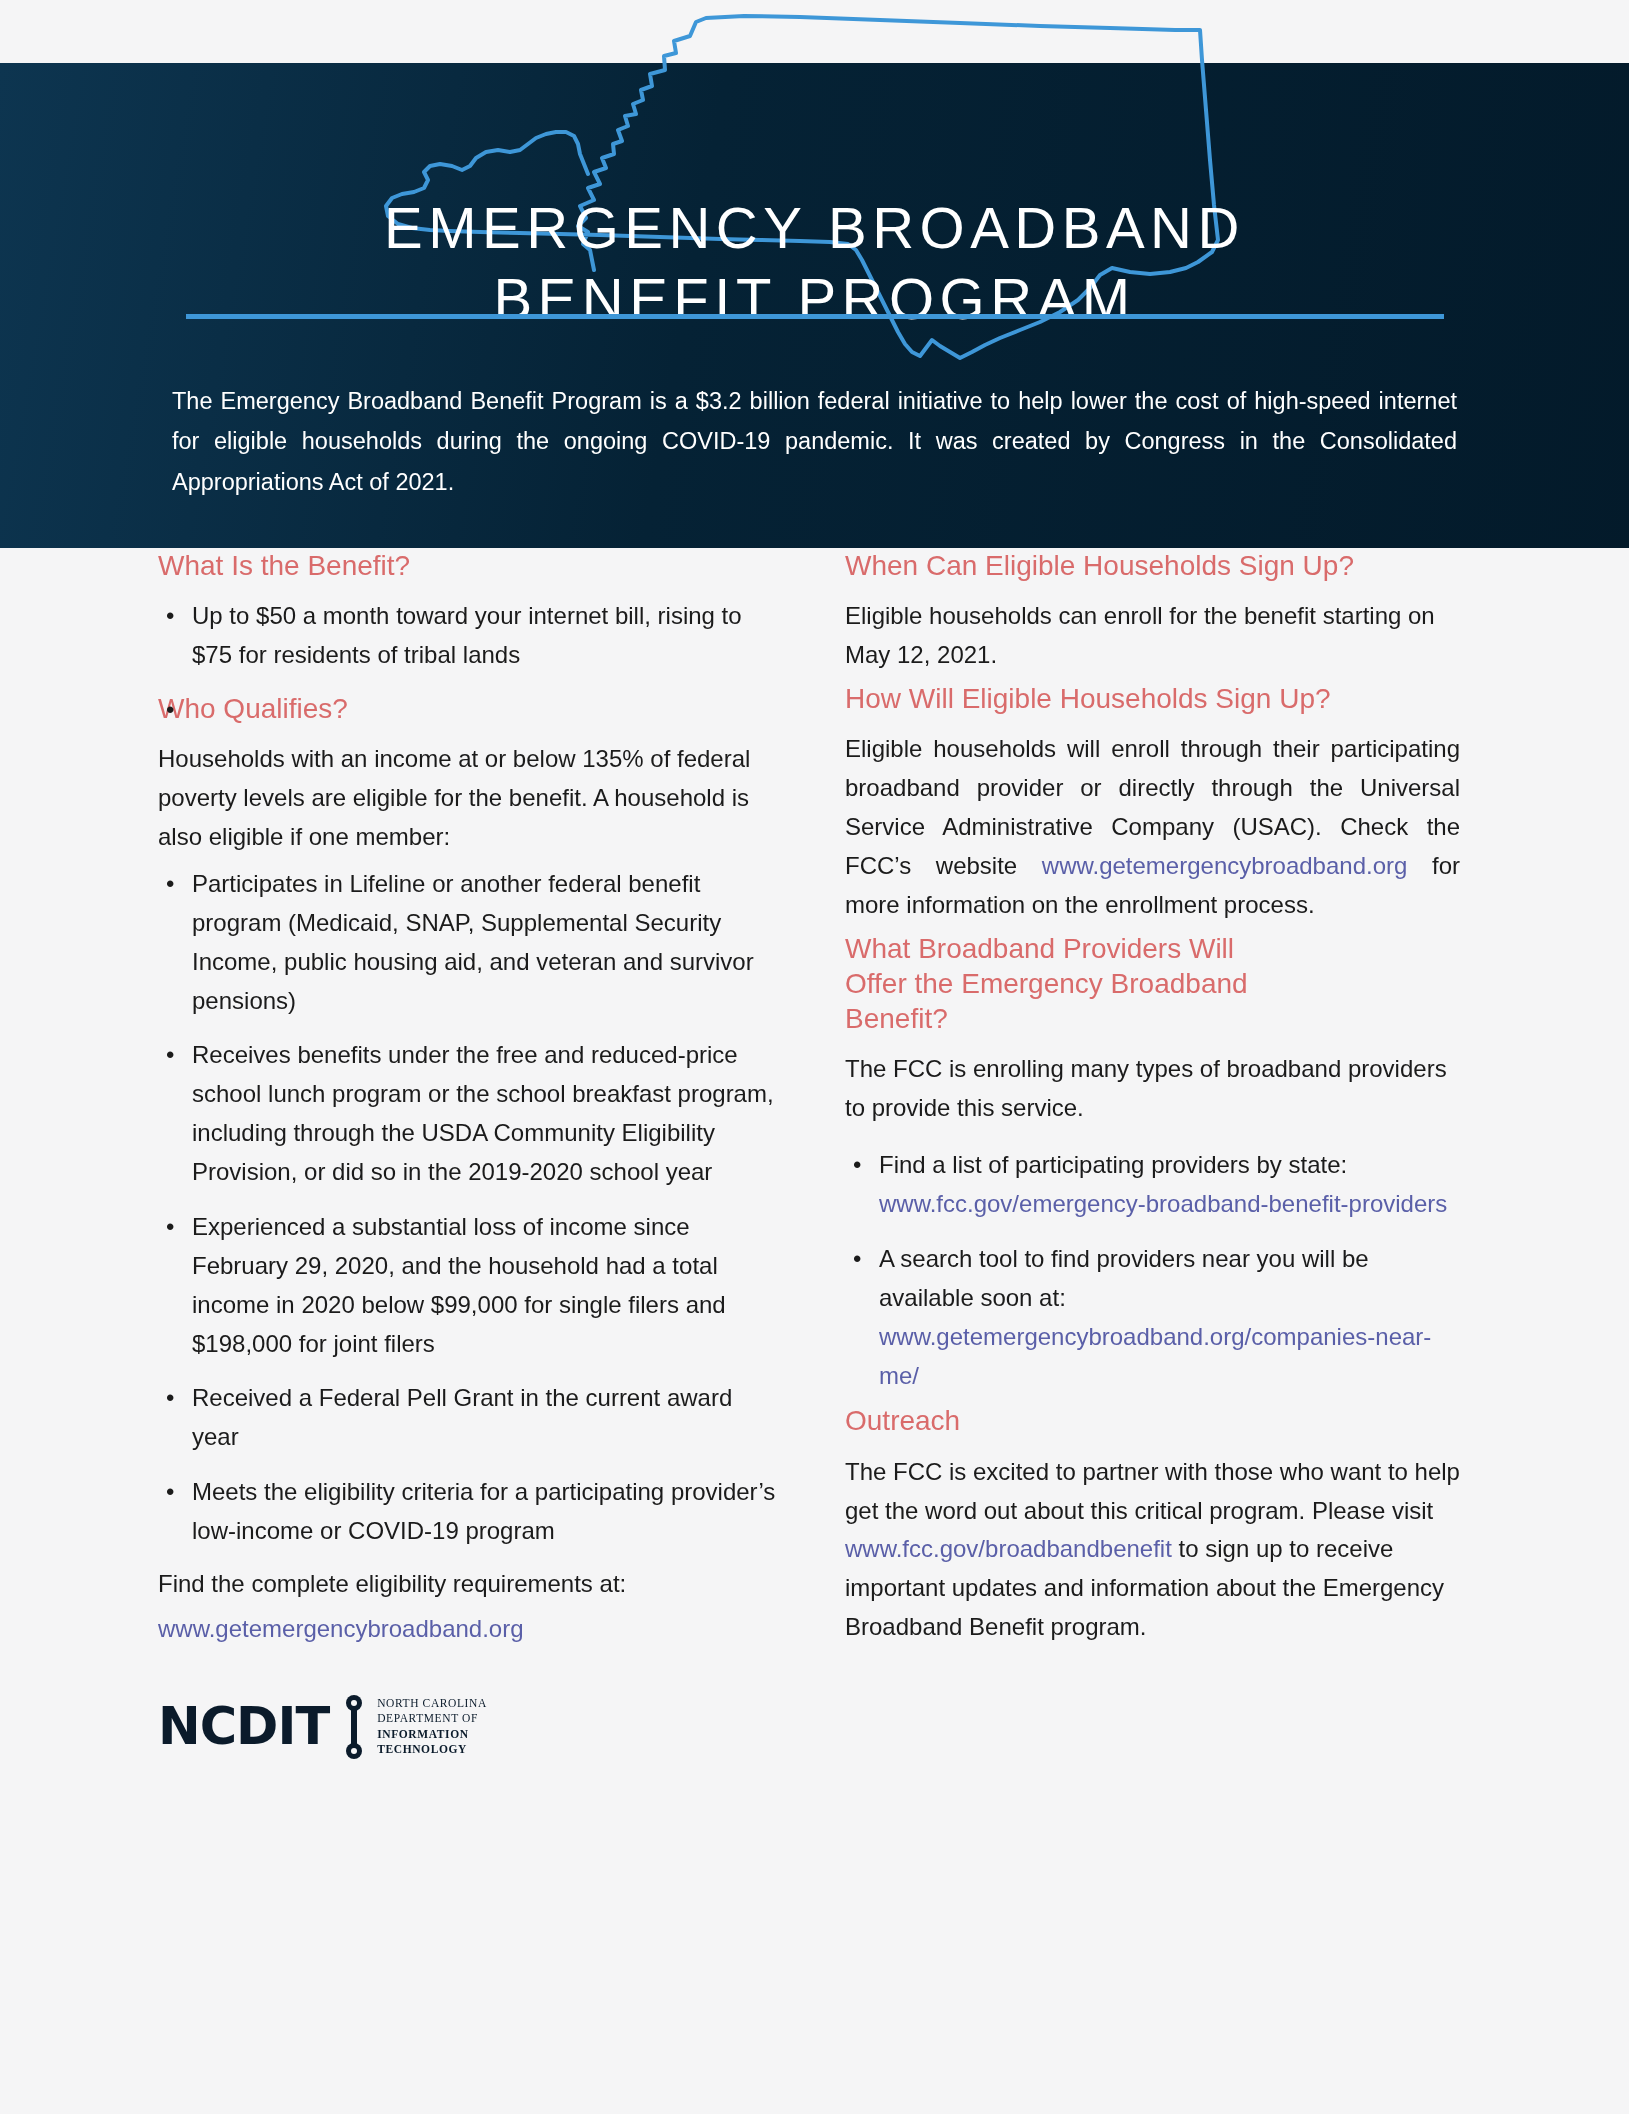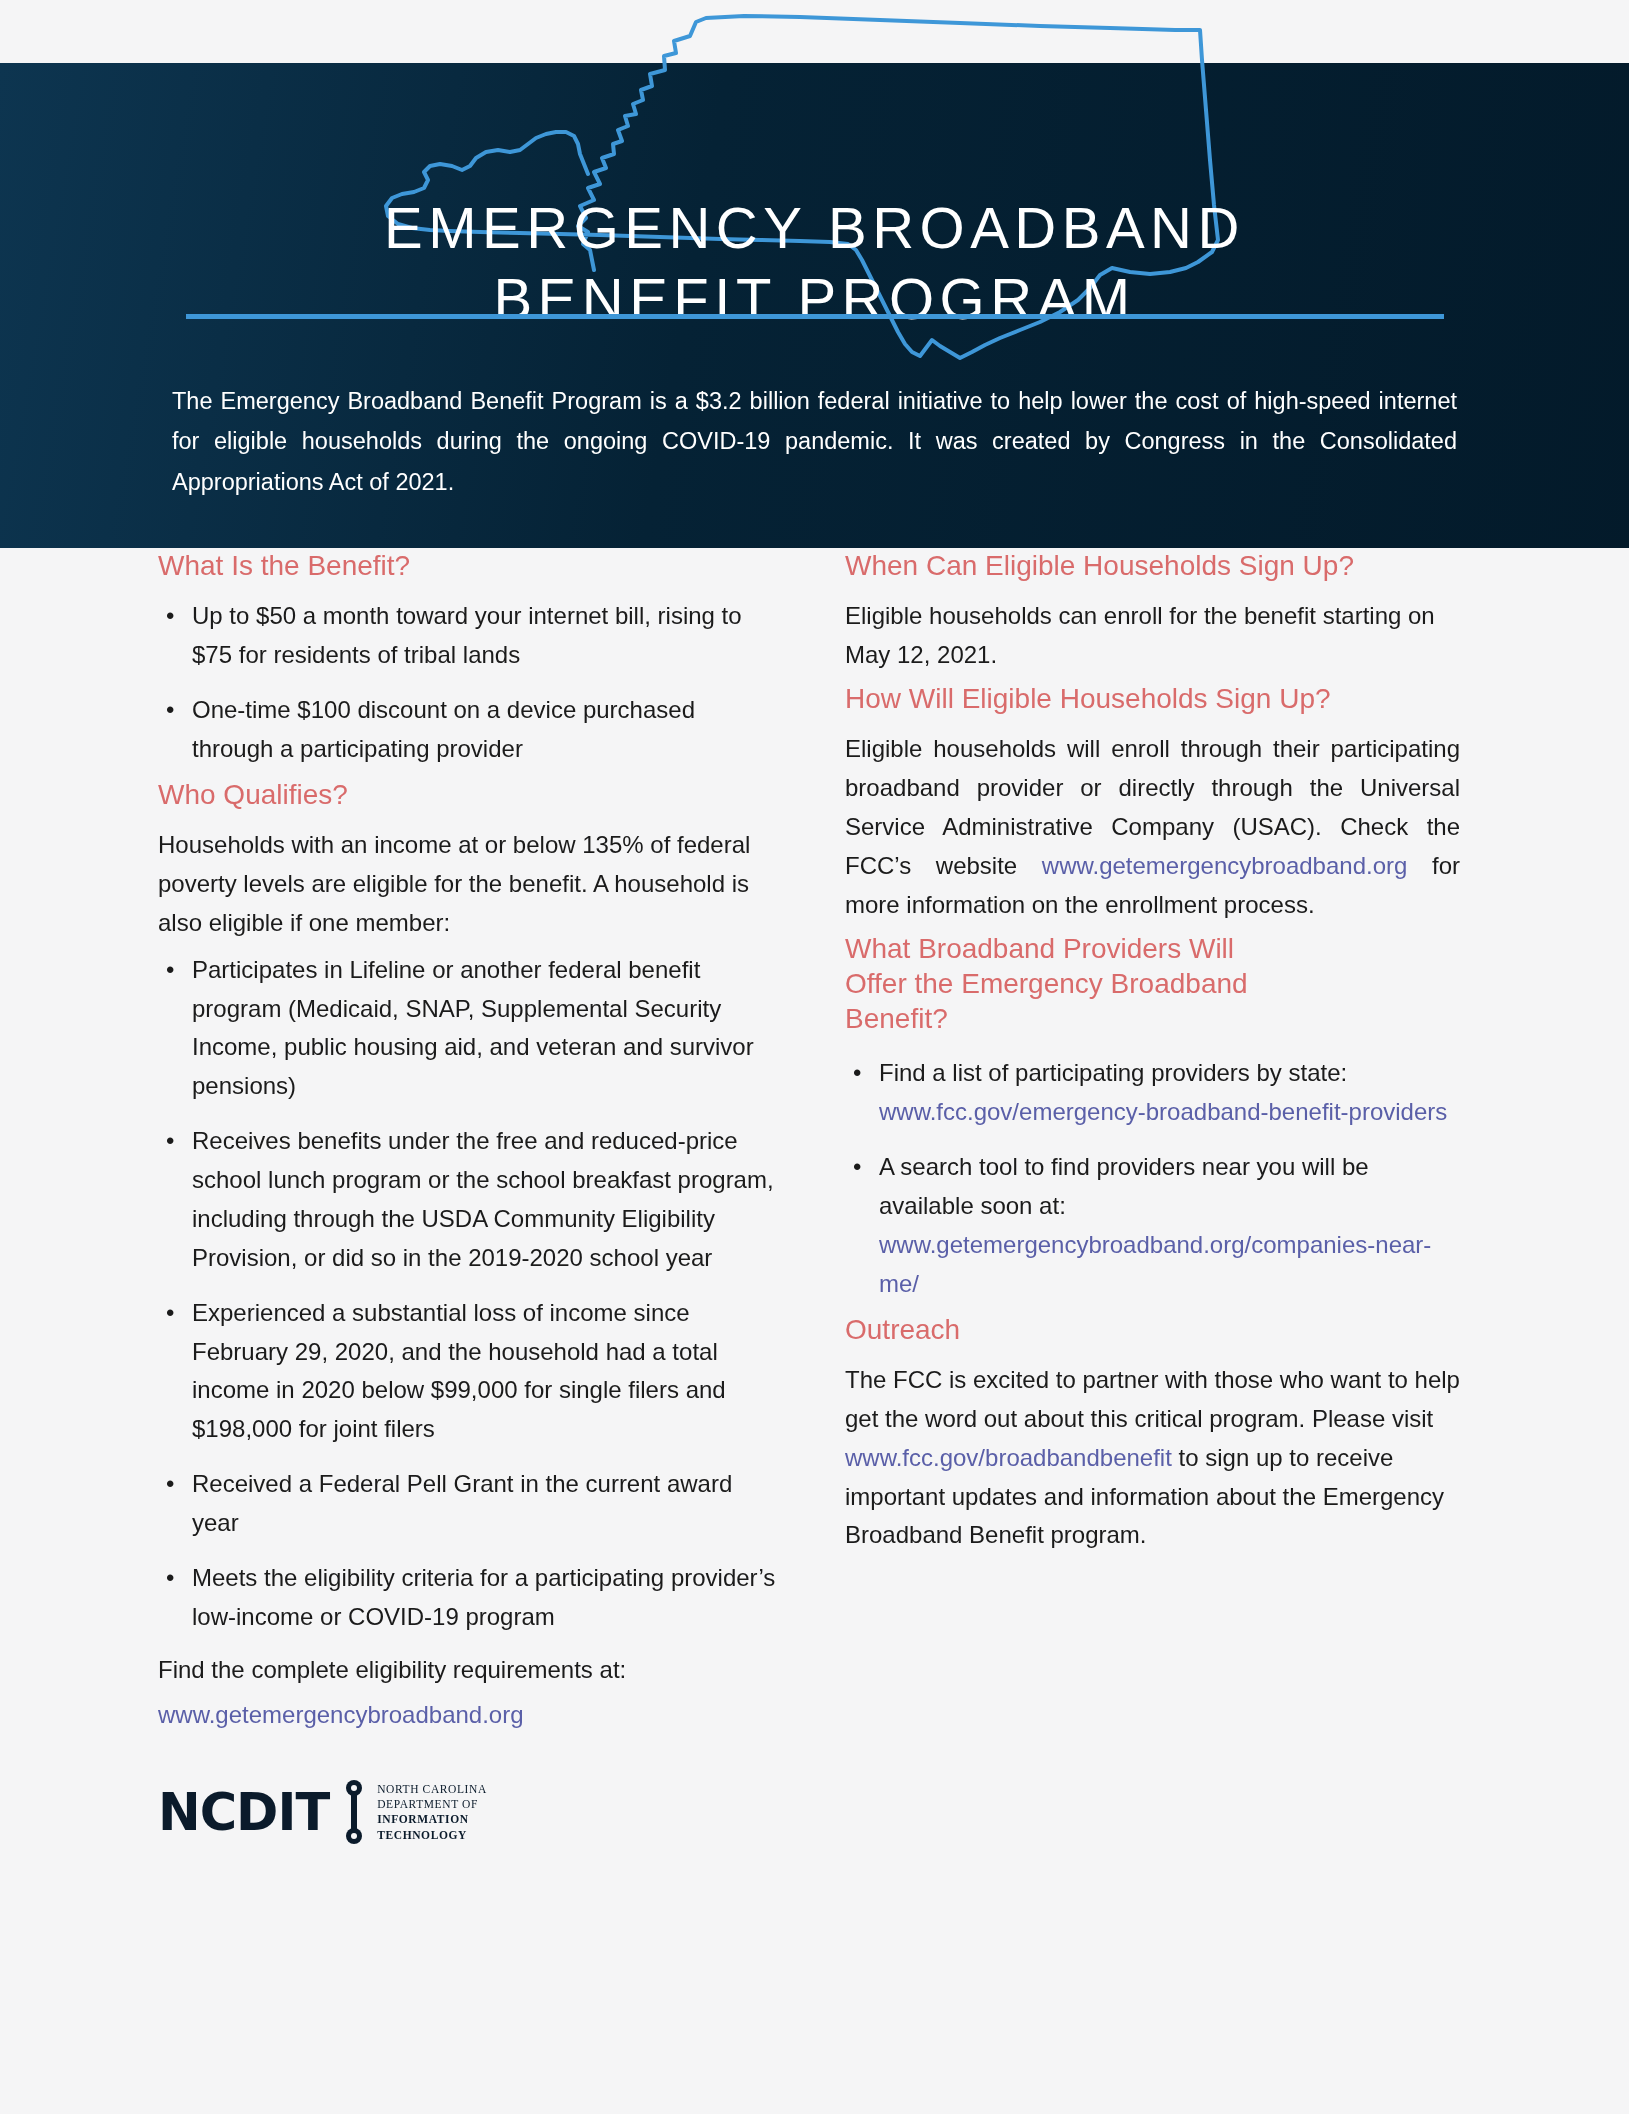--- a/index.html
+++ b/index.html
@@ -245,21 +245,20 @@
 
       <h2 class="sec">What Is the Benefit?</h2>
 
       <ul class="blist">
         <li>
           <span class="bullet">•</span>
           <span>Up to $50 a month toward your internet bill, rising to $75 for residents of tribal lands</span>
         </li>
         <li>
           <span class="bullet">•</span>
-          <span>One-time $100 discount on a device purchased through a participating provider</span>
         </li>
       </ul>
 
       <h2 class="sec sec-sp">Who Qualifies?</h2>
 
       <p class="body">Households with an income at or below 135% of federal poverty levels are eligible for the benefit. A household is also eligible if one member:</p>
 
       <ul class="blist">
         <li>
           <span class="bullet">•</span>
@@ -316,20 +315,21 @@
 
       <h2 class="sec sec-sp">How Will Eligible Households Sign Up?</h2>
       <p class="body just"><span>Eligible households will enroll through their participating broadband provider or directly through the Universal Service Administrative Company (USAC). Check the FCC’s website </span><a class="link link-teal" href="#">www.getemergencybroadband.org</a><span> for more information on the enrollment process.</span></p>
 
       <h2 class="sec sec-sp">
         <span>What Broadband Providers Will</span><br>
         <span>Offer the Emergency Broadband</span><br>
         <span>Benefit?</span>
       </h2>
 
+      <p class="body">The FCC is enrolling many types of broadband providers to provide this service.</p>
 
       <ul class="blist" style="margin-top:18px;">
         <li>
           <span class="bullet">•</span>
           <span>Find a list of participating providers by state:</span>
           <a class="link link-blue2" href="#">www.fcc.gov/emergency-broadband-benefit-providers</a>
         </li>
         <li>
           <span class="bullet">•</span>
           <span>A search tool to find providers near you will be available soon at:</span>

